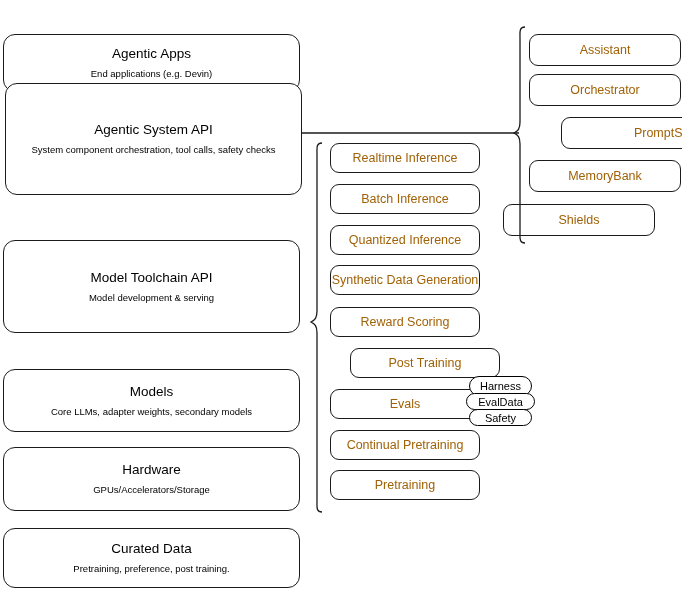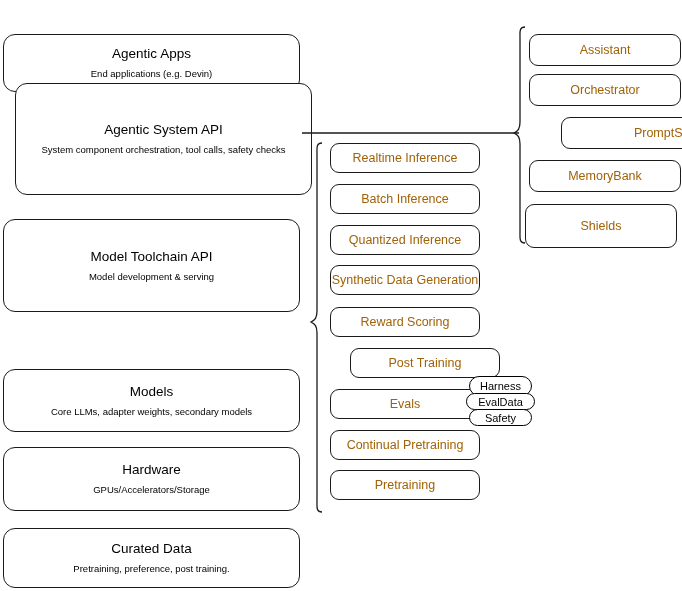--- a/index.html
+++ b/index.html
@@ -116,26 +116,26 @@
              C 315 324, 317 326, 317 333
              L 317 501
              C 317 507, 316 512, 322 512"></path>
   </svg>
 
   <div class="box" style="left:3px; top:3px; width:297px; height:58px;margin-top:31px;">
     <div class="title">Agentic Apps</div>
     <div class="subtitle">End applications (e.g. Devin)</div>
   </div>
 
-  <div class="box" style="left:15px; top:83px; width:297px; height:112px;">
+  <div class="box" style="left:5px; top:83px; width:297px; height:112px;">
     <div class="title">Agentic System API</div>
     <div class="subtitle">System component orchestration, tool calls, safety checks</div>
   </div>
 
-  <div class="box" style="left:3px; top:219px; width:297px; height:93px;">
+  <div class="box" style="left:3px; top:240px; width:297px; height:93px;">
     <div class="title">Model Toolchain API</div>
     <div class="subtitle">Model development &amp; serving</div>
   </div>
 
   <div class="box" style="left:3px; top:369px; width:297px; height:63px;">
     <div class="title">Models</div>
     <div class="subtitle">Core LLMs, adapter weights, secondary models</div>
   </div>
 
   <div class="box" style="left:3px; top:447px; width:297px; height:64px;">
@@ -173,15 +173,15 @@
   <div class="pill" style="left:469px; top:409px; width:63px; height:17px;">Safety</div>
 
   <div class="svc" style="left:529px; top:34px; width:152px; height:32px;">Assistant</div>
 
   <div class="svc" style="left:529px; top:74px; width:152px; height:32px;">Orchestrator</div>
 
   <div class="svc" style="left:561px; top:117px; width:184px; height:32px;padding-left:32px;">PromptStore</div>
 
   <div class="svc" style="left:529px; top:160px; width:152px; height:32px;">MemoryBank</div>
 
-  <div class="svc" style="left:525px; top:204px; width:152px; height:44px;text-align:center;">Shields</div>
+  <div class="svc" style="left:503px; top:204px; width:152px; height:32px;text-align:center;">Shields</div>
 
 </div>
 
 </body></html>

